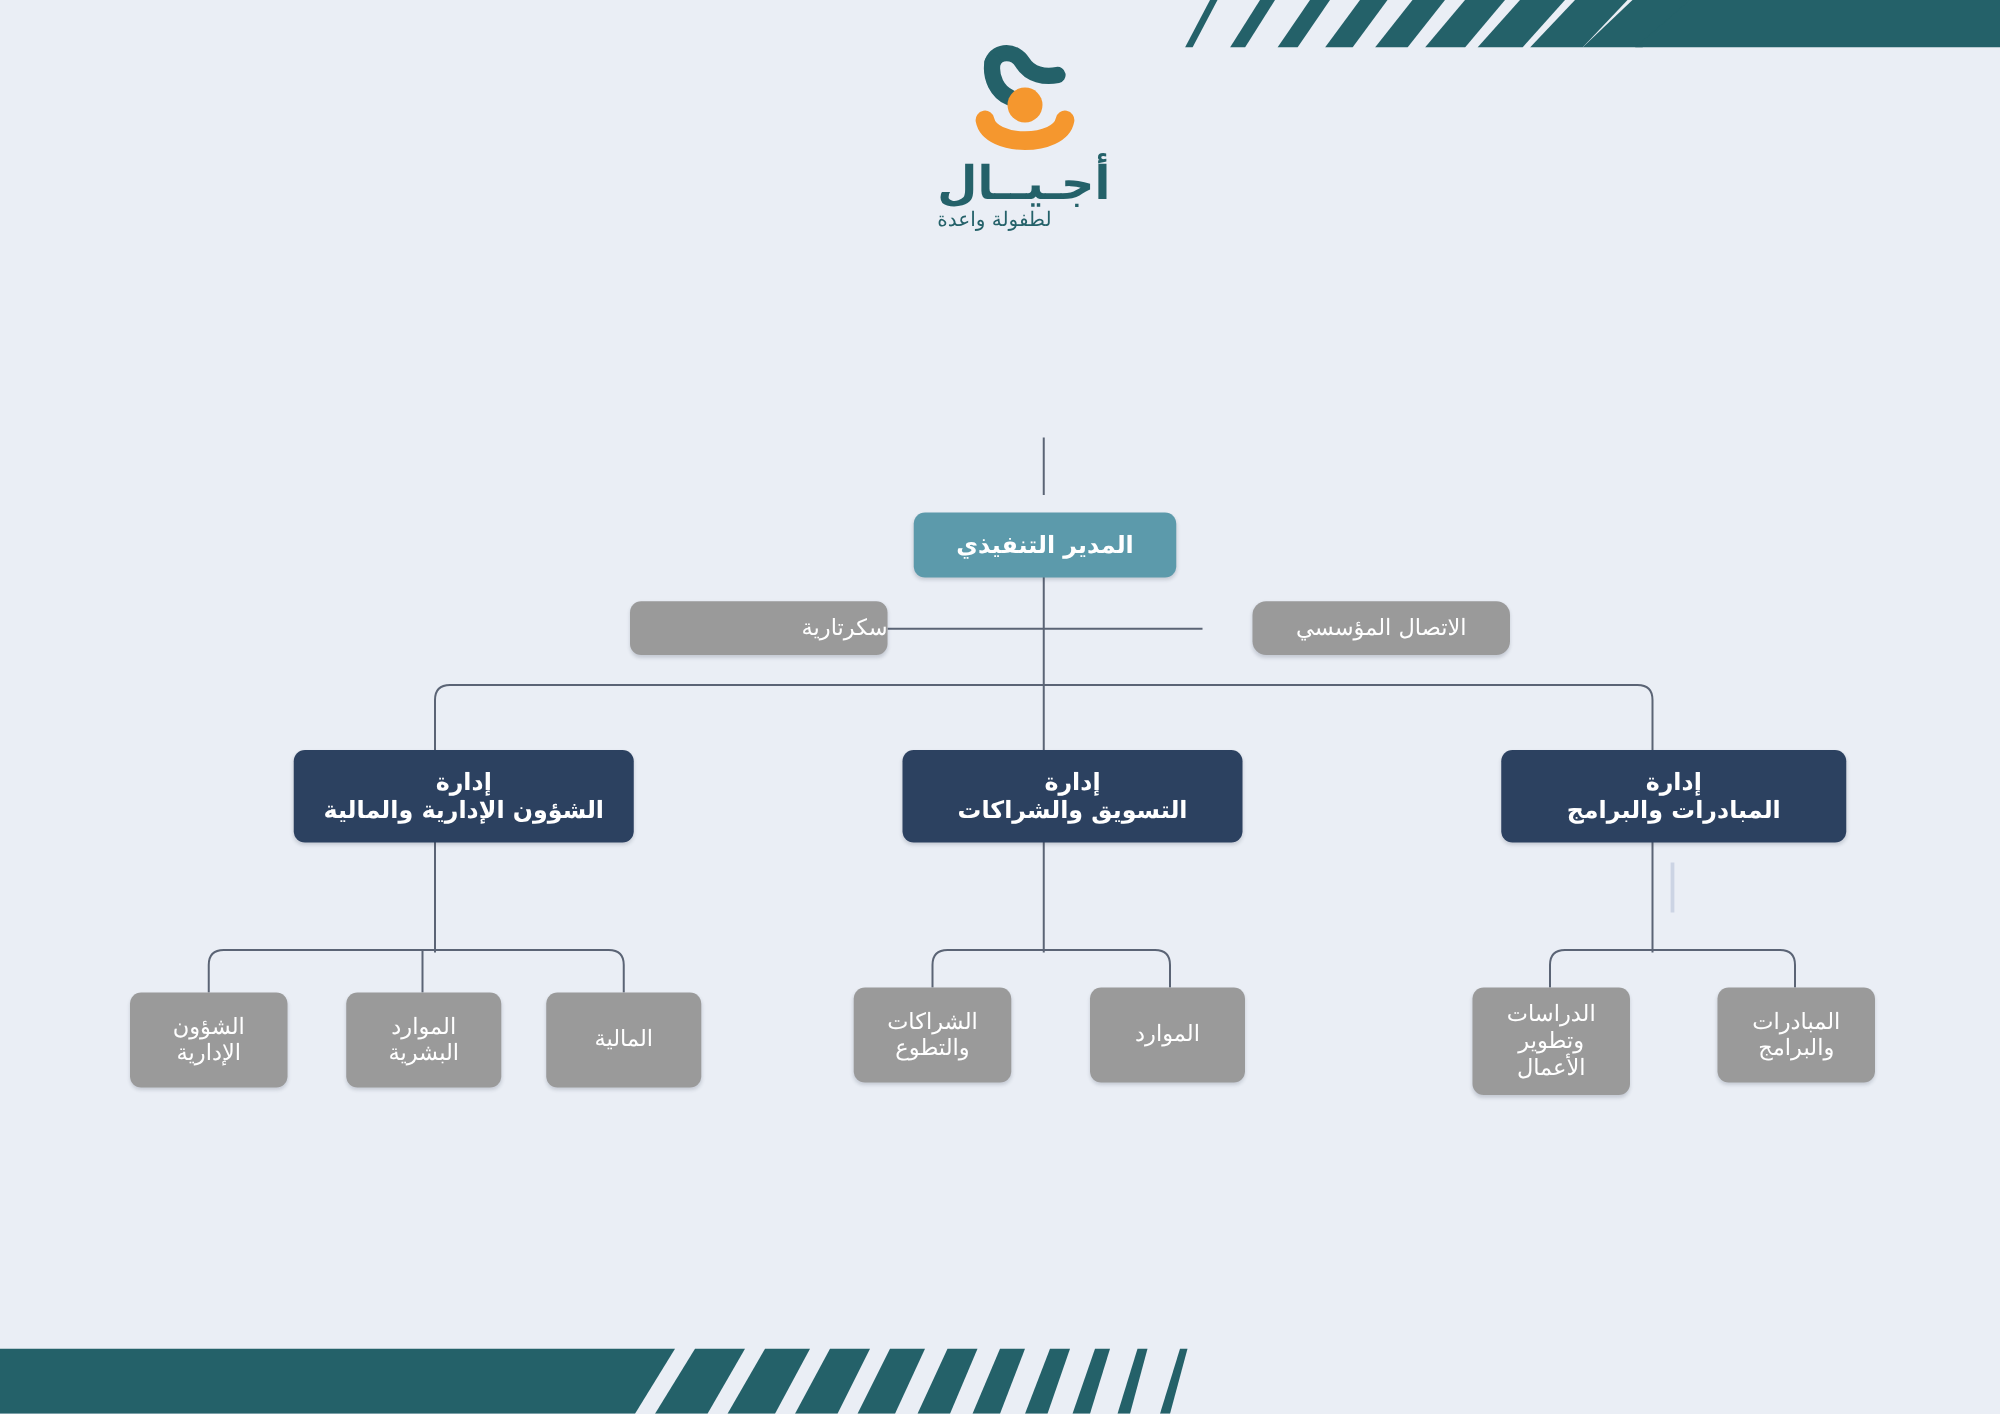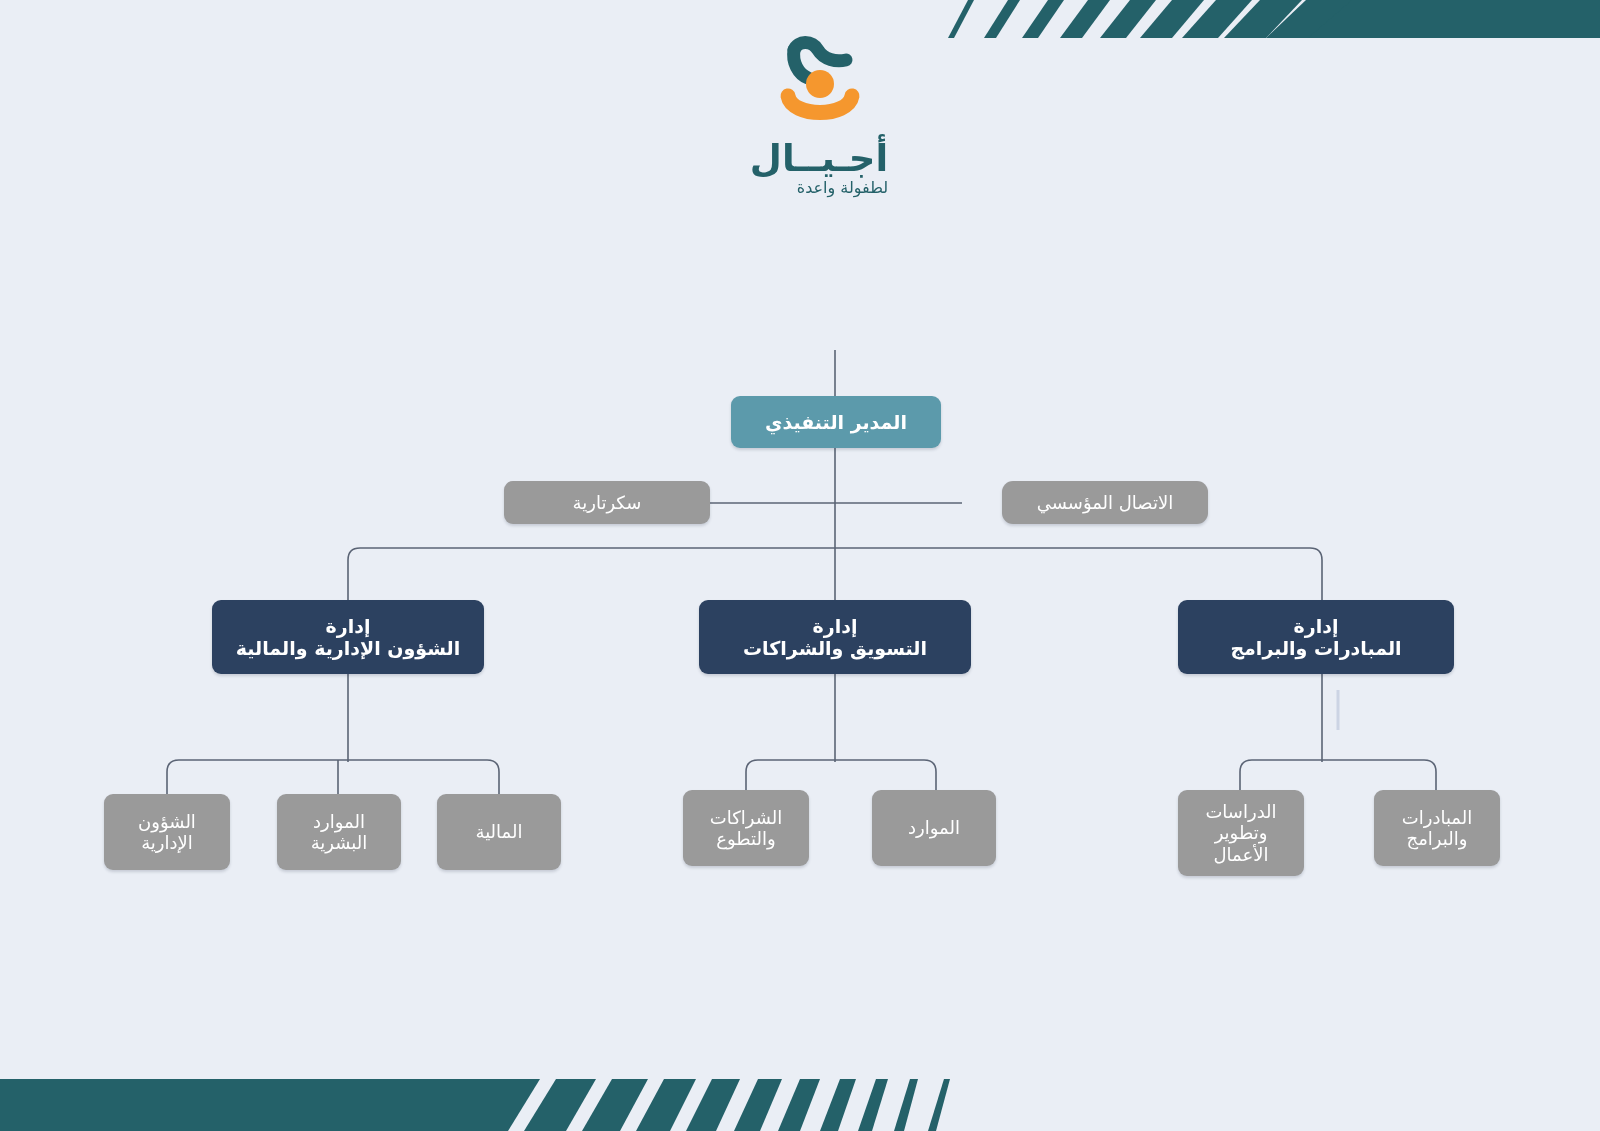--- a/index.html
+++ b/index.html
@@ -13,44 +13,44 @@
 
   
   .deco{position:absolute;pointer-events:none;}
   #deco-top{top:0;right:0;width:660px;height:38px;}
   #deco-bottom{bottom:0;left:0;width:1000px;height:70px;}
 
   
   #logo{position:absolute;left:744px;top:34px;width:150px;height:168px;
         display:flex;flex-direction:column;align-items:center;}
   #logo-mark{width:110px;height:92px;}
-  #logo-word{margin-top:14px;text-align:right;line-height:1;}
+  #logo-word{margin-top:2px;text-align:left;line-height:1;}
   #logo-title{font-size:37px;font-weight:bold;color:#246169;direction:rtl;letter-spacing:1px;}
   #logo-sub{font-size:16px;color:#246169;direction:rtl;margin-top:3px;}
 
   
   #wires{position:absolute;left:0;top:0;width:1600px;height:1131px;}
 
   
   .node{
     position:absolute;box-sizing:border-box;
     display:flex;align-items:center;justify-content:center;
     text-align:center;direction:rtl;color:#ffffff;
     border-radius:9px;line-height:1.18;
     box-shadow:0 2px 3px rgba(40,50,70,.18);
   }
   .node span{display:block;width:100%;white-space:pre-line;}
   .navy{background:#2c4160;font-weight:bold;}
-  .teal{background:#5c9aab;font-weight:bold;}
+  .teal{background:#5c9aab;font-weight:bold;margin-top:14px;}
   .gray{background:#9a9a9a;font-weight:normal;}
 
   .lvl1{font-size:21px;}
   .lvl2{font-size:19px;}
   .staff{font-size:18px;}
-  .dept{font-size:19px;font-weight:bold;}
+  .dept{font-size:19px;font-weight:bold;margin-left:23px;}
   .unit{font-size:18px;}
 </style>
 </head>
 <body>
 
 <div id="stage">
 
   <svg class="deco" id="deco-top" viewBox="0 0 660 38" preserveAspectRatio="none">
     <g fill="#246169">
       <polygon points="28,0 34,0 14,38 8,38"></polygon>
@@ -120,21 +120,21 @@
     </g>
 
     <path d="M1338 690 L1338 730" stroke="#ccd4e4" stroke-width="3" fill="none"></path>
   </svg>
 
 
   <div class="node teal lvl2" style="left:731px;top:396px;width:210px;height:52px;">
     <span>المدير التنفيذي</span>
   </div>
 
-  <div class="node gray staff" style="left:504px;top:481px;width:206px;height:43px;">
+  <div class="node gray staff" style="left:504px;top:481px;width:206px;height:43px;text-align:right;">
     <span>سكرتارية</span>
   </div>
 
   <div class="node gray staff" style="left:1002px;top:481px;width:206px;height:43px;border-radius:11px;">
     <span>الاتصال المؤسسي</span>
   </div>
 
   <div class="node navy dept" style="left:212px;top:600px;width:272px;height:74px;">
     <span>إدارة
 الشؤون الإدارية والمالية</span>

